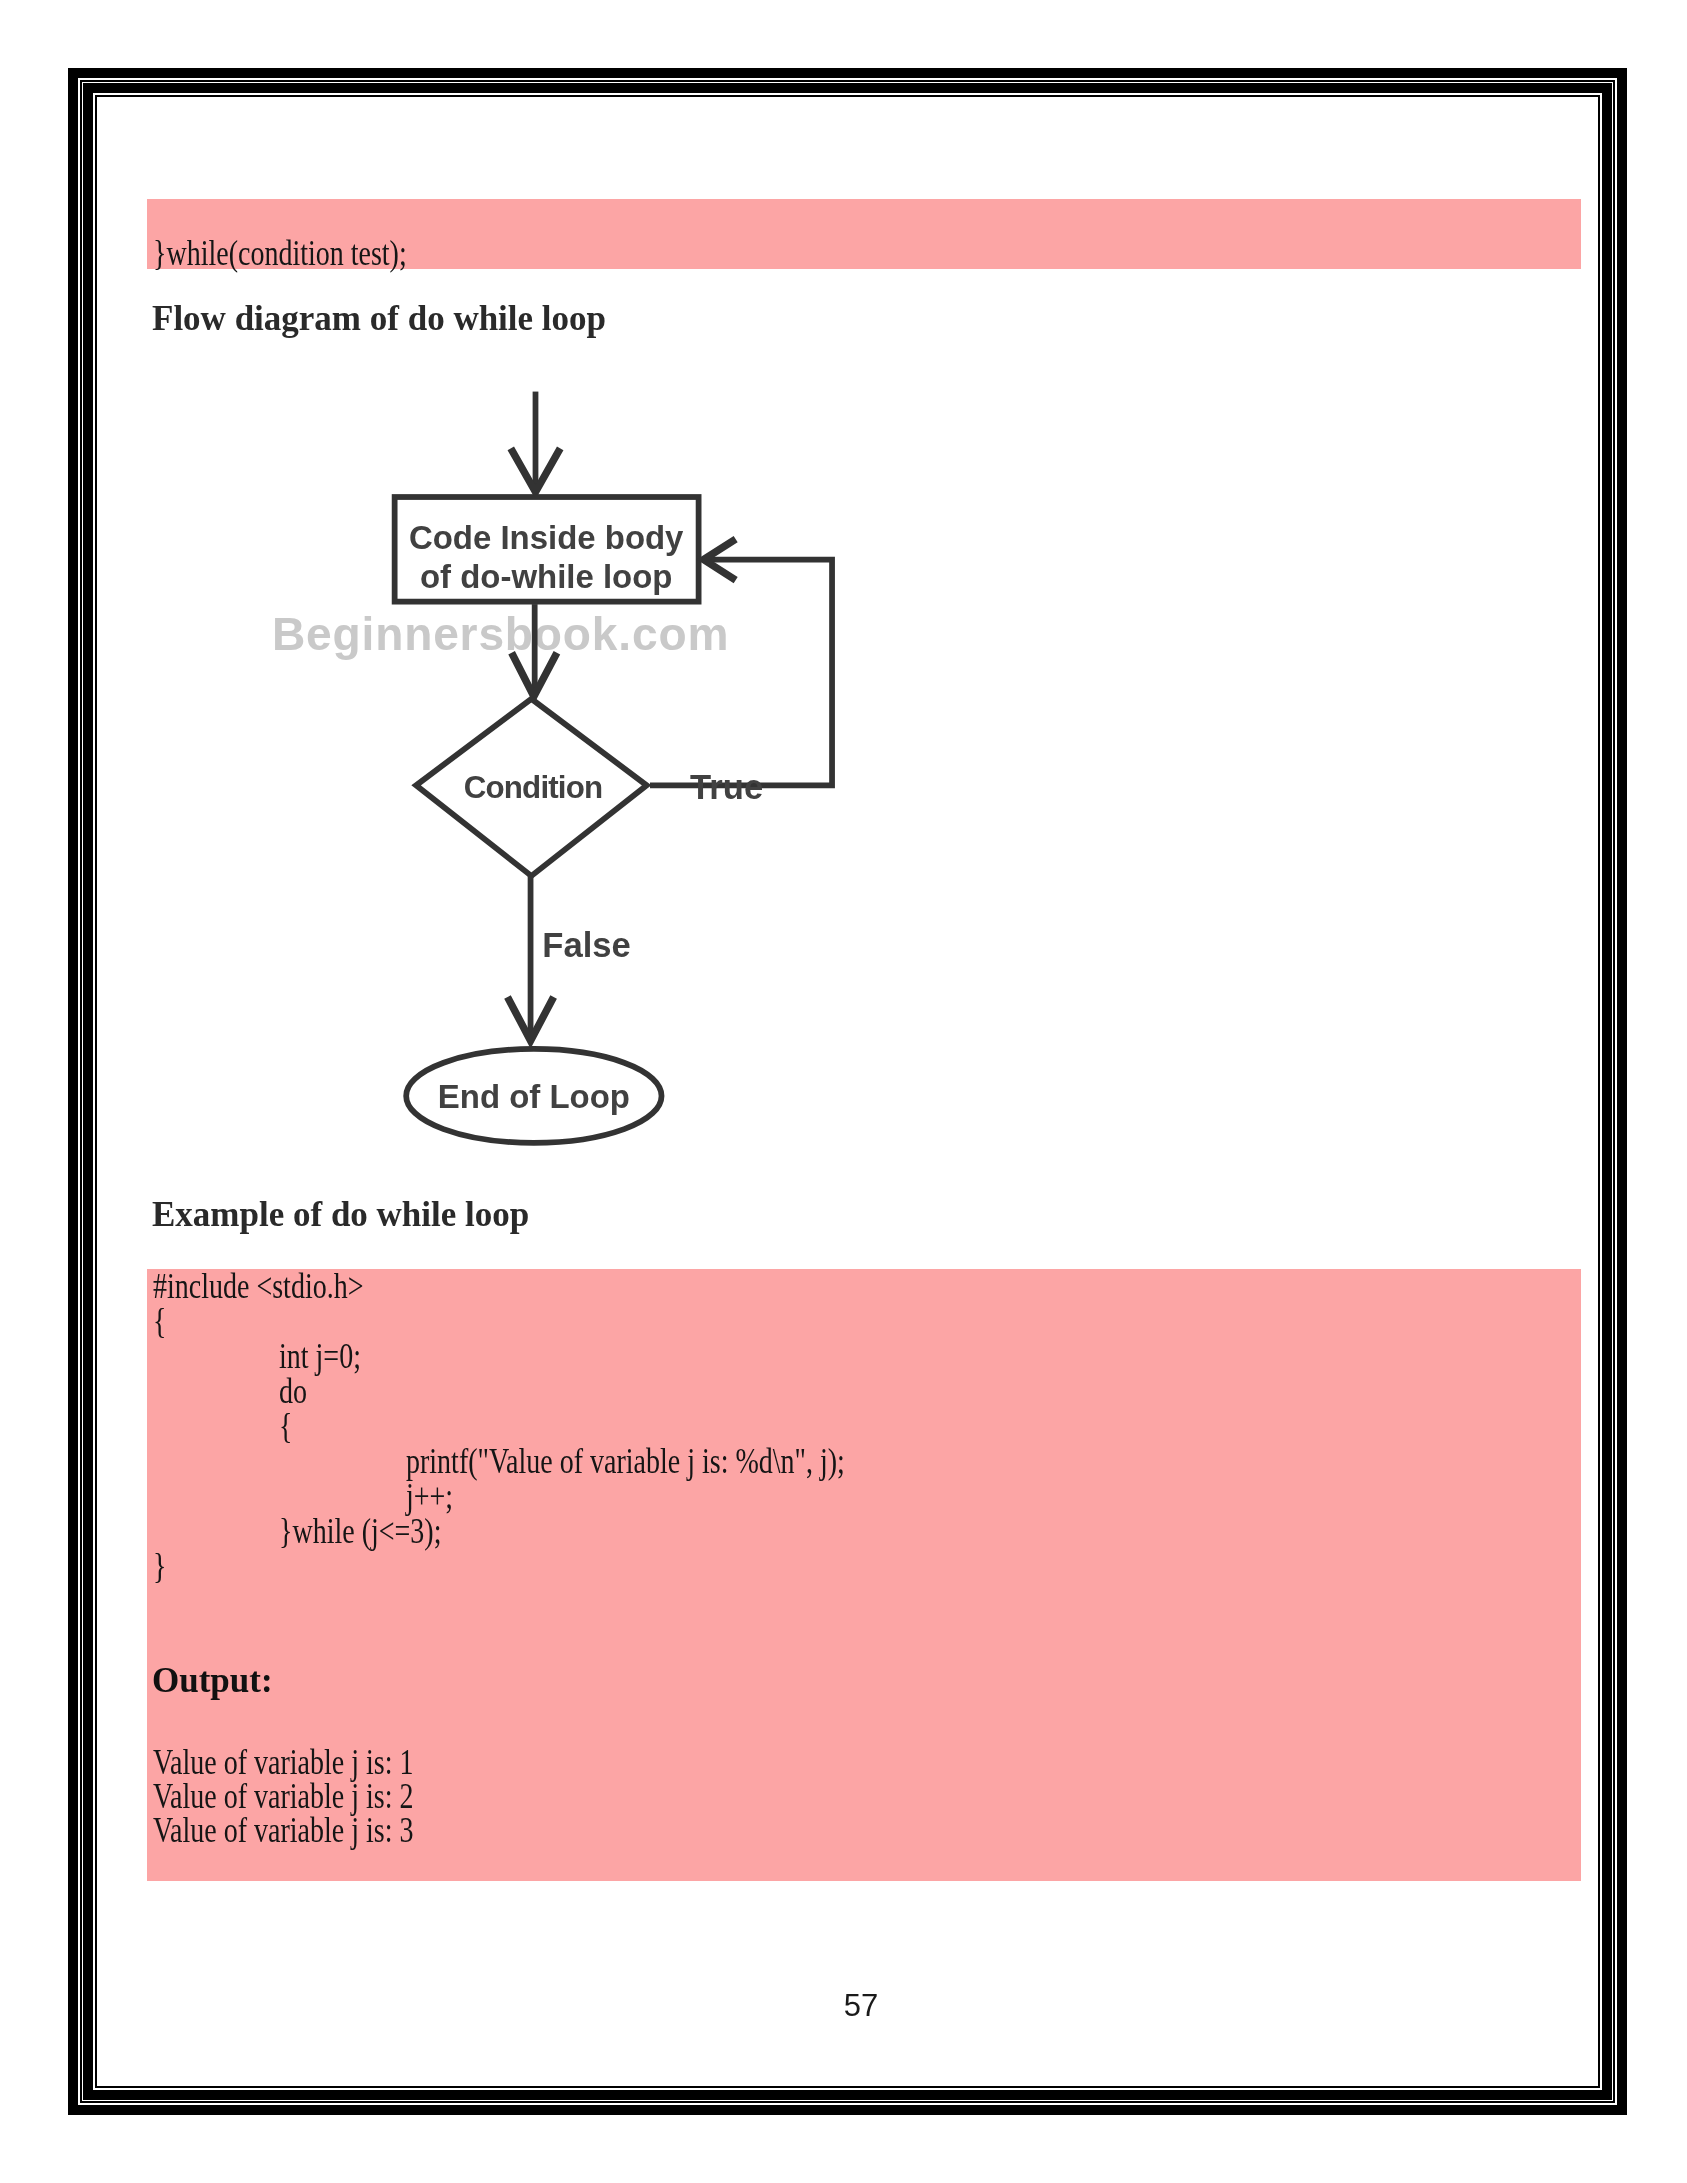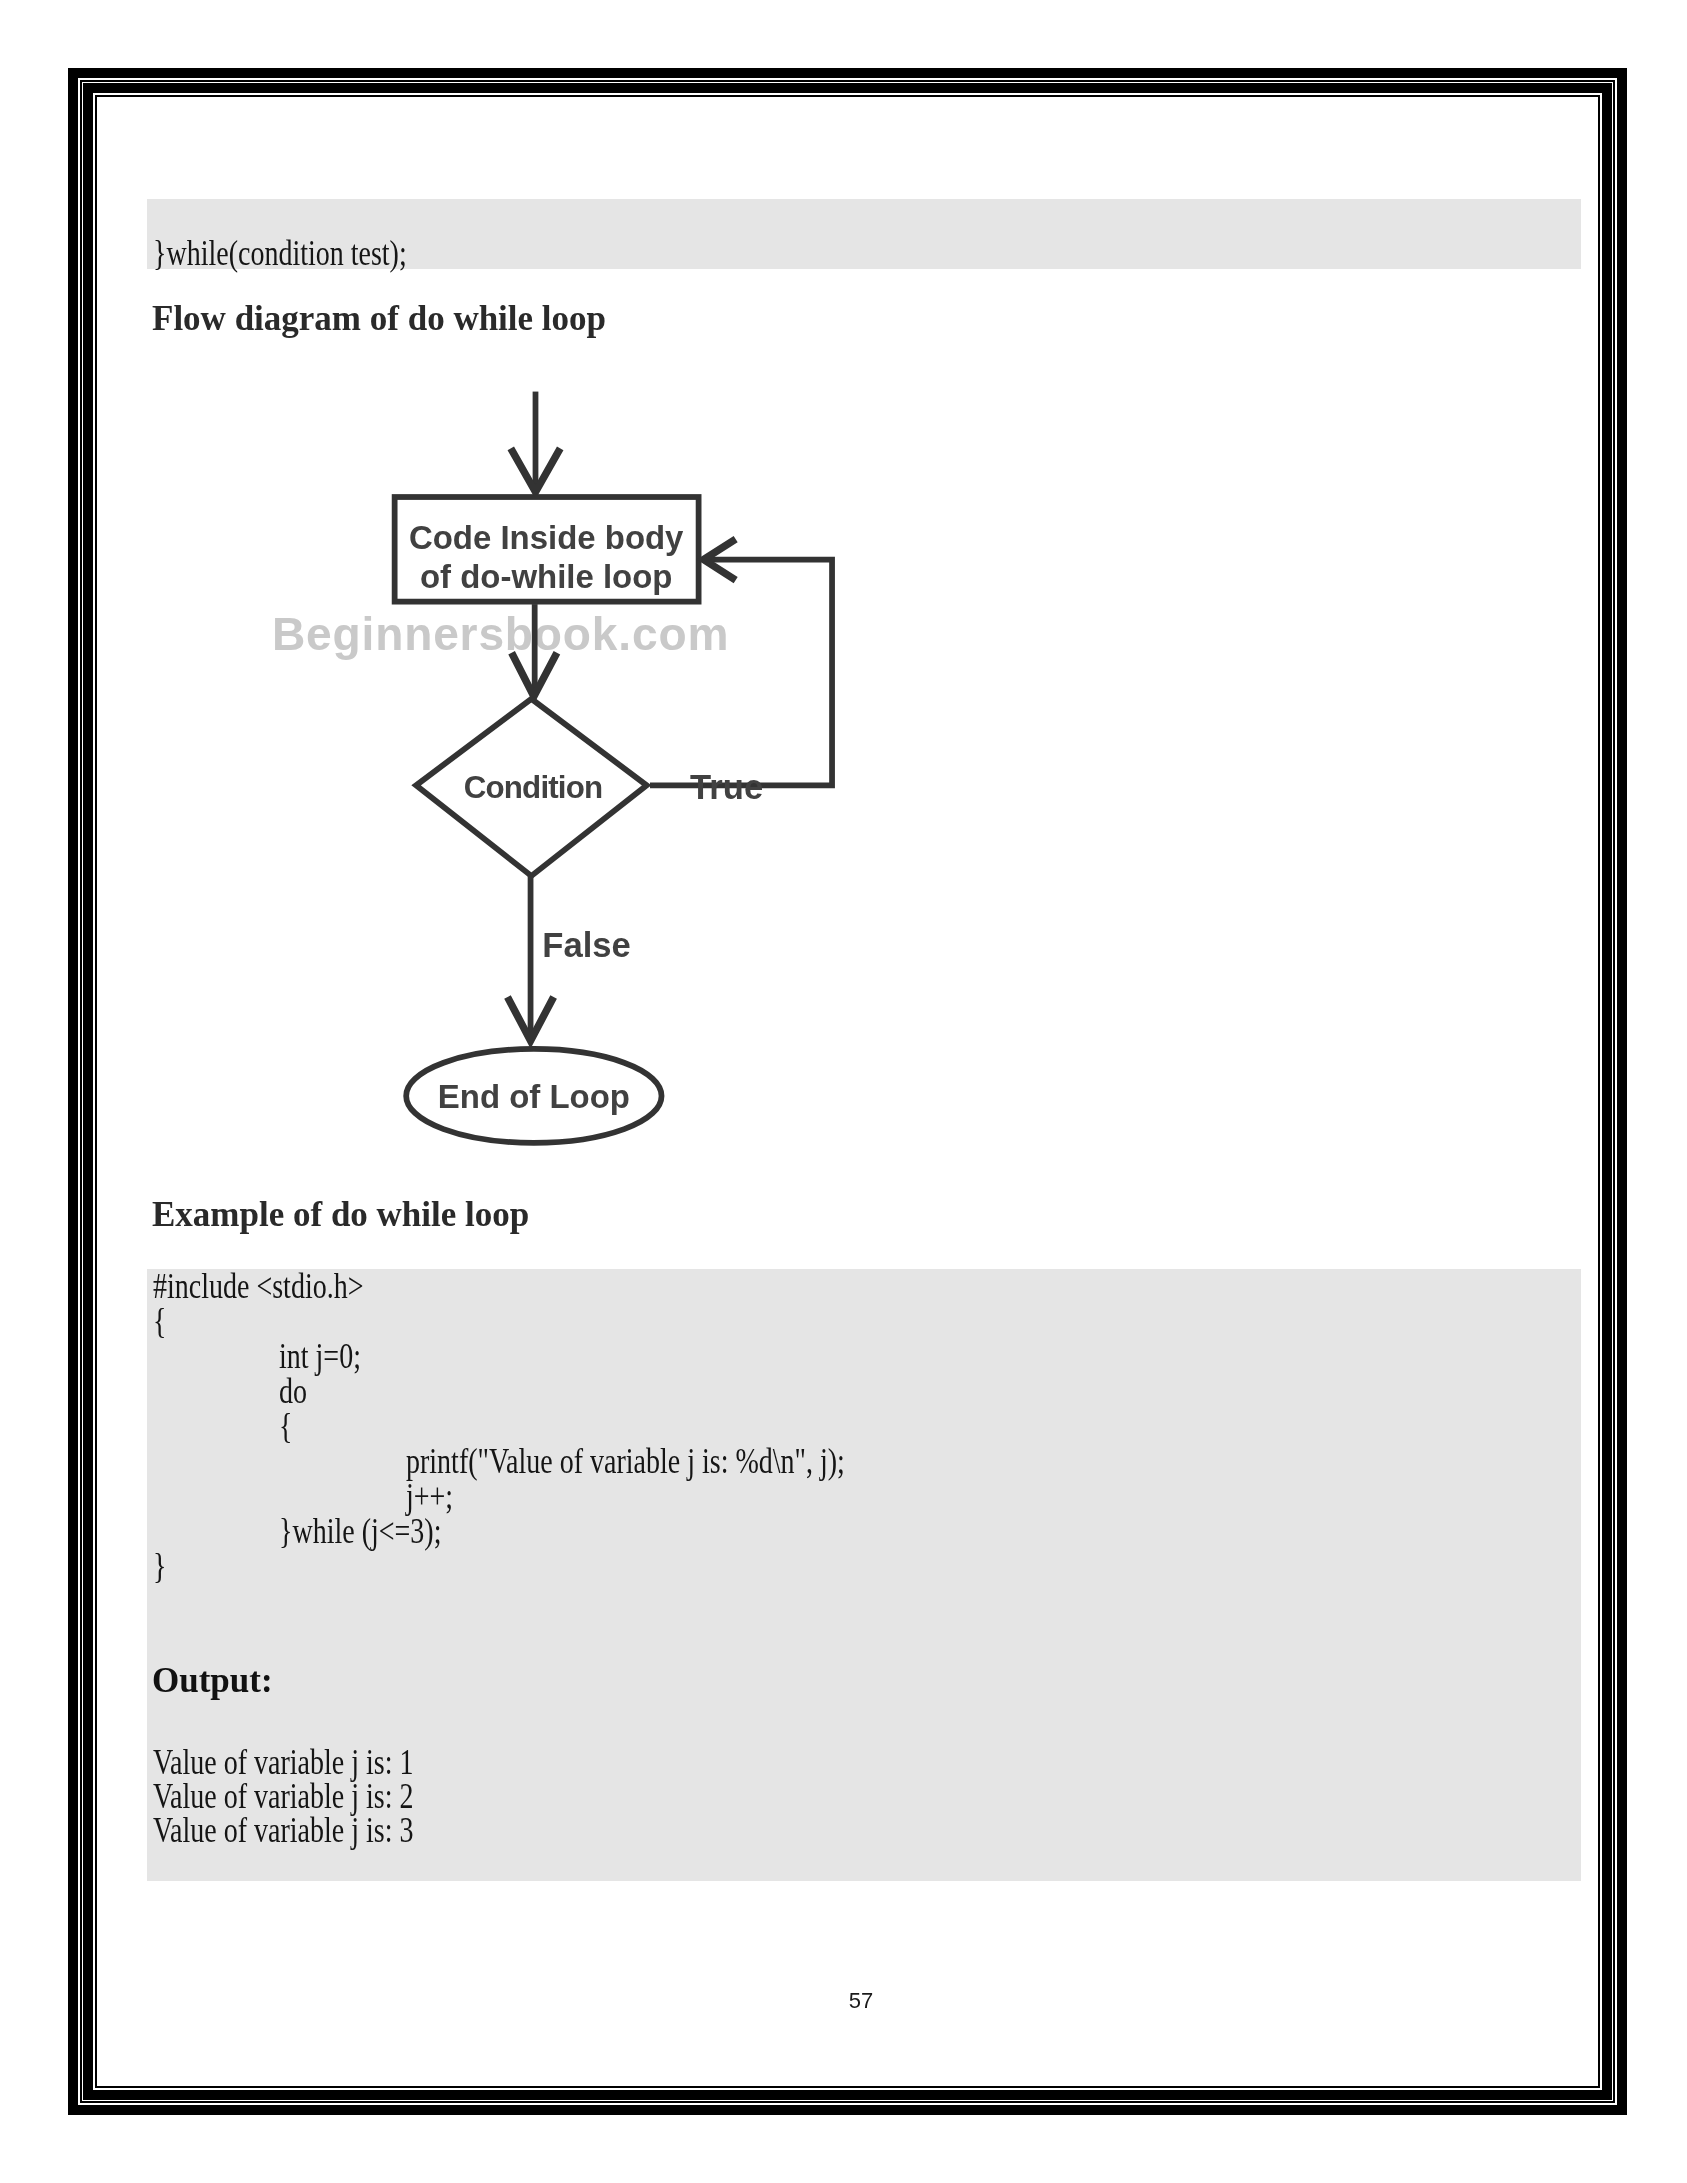--- a/index.html
+++ b/index.html
@@ -12,21 +12,21 @@
     overflow:hidden;
   }
   
   .f1 { position:absolute; left:68px; top:68px; width:1559px; height:2047px;
         border:10px solid #000; box-sizing:border-box; }
   .f2 { position:absolute; inset:1.6px; border:2.5px solid #000; }
   .f3 { position:absolute; inset:1.6px; border:10.7px solid #000; }
   .f4 { position:absolute; inset:1.6px; border:2.5px solid #000; }
 
   
-  .band { position:absolute; left:147px; width:1434px; background:#e5e5e5; box-sizing:border-box; }
+  .band { position:absolute; left:147px; width:1434px; background:#fca5a5; box-sizing:border-box; }
   .band1 { top:199px; height:70px; padding:37px 0 0 5.8px; }
   .codeblock { top:1269px; height:472px; padding:0 0 0 5.8px; }
   .outblock { top:1739px; height:142px; padding:6.6px 0 0 5.8px; }
 
   .cline { line-height:35px; font-size:35px; white-space:nowrap; }
   .oline { line-height:34px; font-size:35px; white-space:nowrap; }
   .ctext { display:inline-block; transform:scaleX(0.80); transform-origin:0 60%; }
   .ind0 { margin-left:0; }
   .ind1 { margin-left:126px; }
   .ind2 { margin-left:253px; }
@@ -42,21 +42,21 @@
   .flowchart { position:absolute; left:206px; top:379px; width:659px; height:783px; }
   .fc-label { font-family:"Liberation Sans", sans-serif; font-weight:bold; fill:#414141; }
   .fc-shape { fill:#ffffff; stroke:#333333; stroke-width:7; }
   .fc-line  { stroke:#333333; stroke-width:7; fill:none; }
   .fc-head  { stroke:#333333; stroke-width:9; fill:none; }
   .watermark { font-family:"Liberation Sans", sans-serif; font-weight:bold;
                fill:#c9c9c9; font-size:56px; letter-spacing:1px; }
 
   
   .pagenum { position:absolute; left:861px; top:1988px; transform:translateX(-50%);
-             font-family:"Liberation Sans", sans-serif; font-size:22px; color:#1a1a1a; }
+             font-family:"Liberation Sans", sans-serif; font-size:31px; color:#1a1a1a; }
 </style>
 </head>
 <body>
 
 <div class="f1">
   <div class="f2">
     <div class="f3">
       <div class="f4"></div>
     </div>
   </div>

